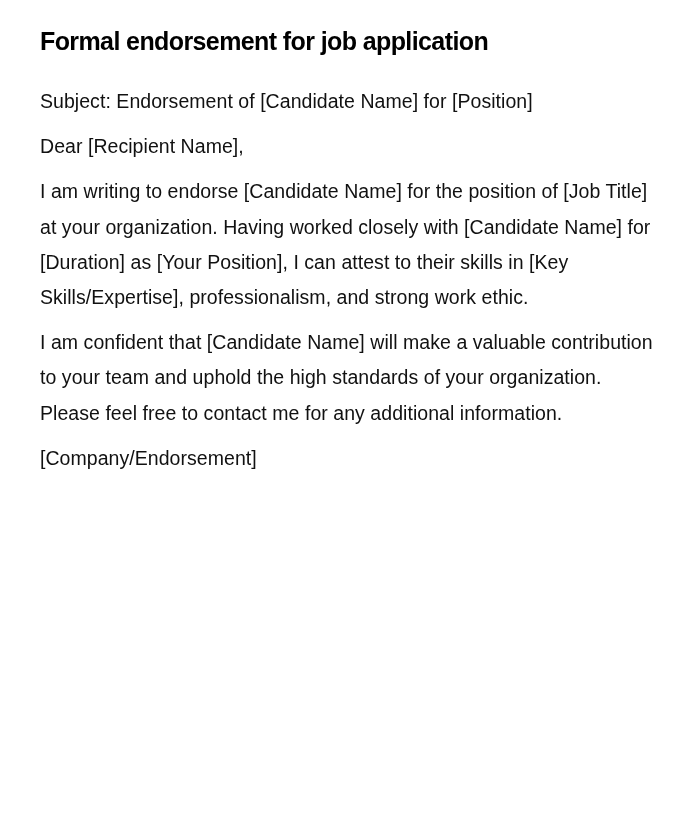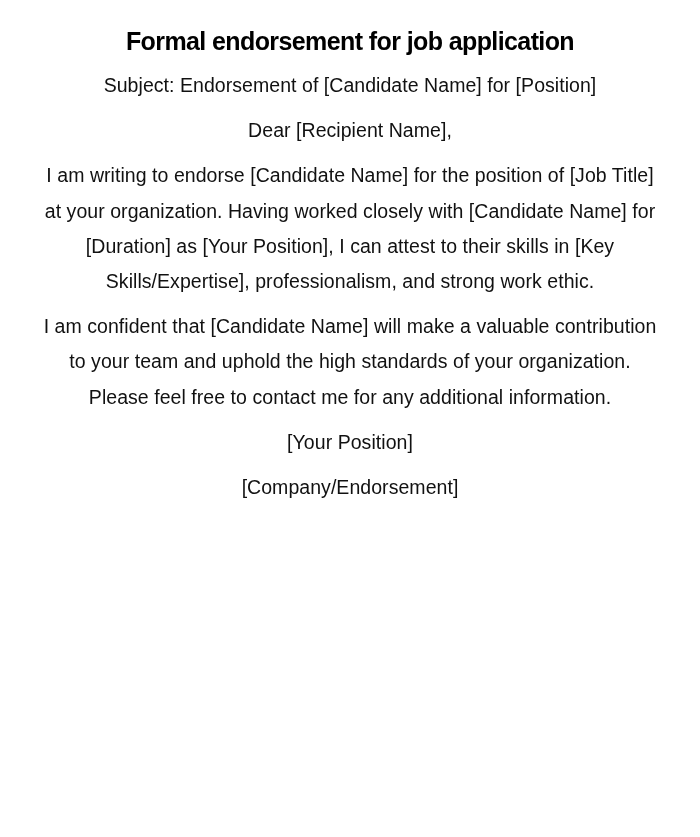--- a/index.html
+++ b/index.html
@@ -12,45 +12,43 @@
       height: 837px;
       overflow: hidden;
       color: #111111;
       font-family: "Liberation Sans", "DejaVu Sans", sans-serif;
     }
     .page {
       position: relative;
       padding: 24px 40px 0 40px;
       box-sizing: border-box;
       width: 700px;
-      text-align: center;
     }
     .title {
       font-size: 25px;
       font-weight: bold;
       letter-spacing: -0.6px;
       margin: 0;
       height: 34px;
       line-height: 34px;
       color: #000000;
     }
     .para {
       font-size: 19.5px;
       line-height: 35.2px;
       margin: 0;
       letter-spacing: 0.05px;
       color: #111111;
     }
-    .subject { margin-top: 10px; }
+    .subject { margin-top: 26px; }
     .gap { margin-top: 10px; }
   </style>
 </head>
 <body>
 
 <div class="page">
   <h1 class="title">Formal endorsement for job application</h1>
   <p class="para subject">Subject: Endorsement of [Candidate Name] for [Position]</p>
   <p class="para gap">Dear [Recipient Name],</p>
   <p class="para gap">I am writing to endorse [Candidate Name] for the position of [Job Title] at your organization. Having worked closely with [Candidate Name] for [Duration] as [Your Position], I can attest to their skills in [Key Skills/Expertise], professionalism, and strong work ethic.</p>
   <p class="para gap">I am confident that [Candidate Name] will make a valuable contribution to your team and uphold the high standards of your organization. Please feel free to contact me for any additional information.</p>
-  <p class="para gap">[Your Position]</p>
   <p class="para gap">[Company/Endorsement]</p>
 </div>
 
 </body></html>

